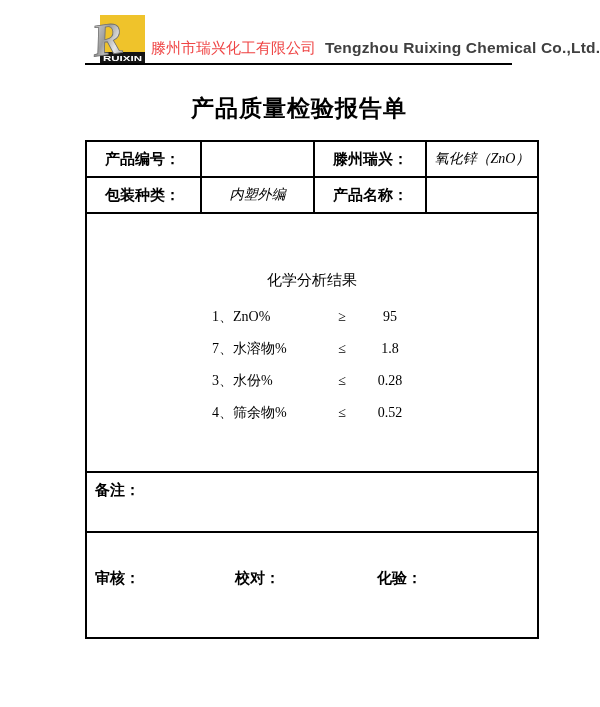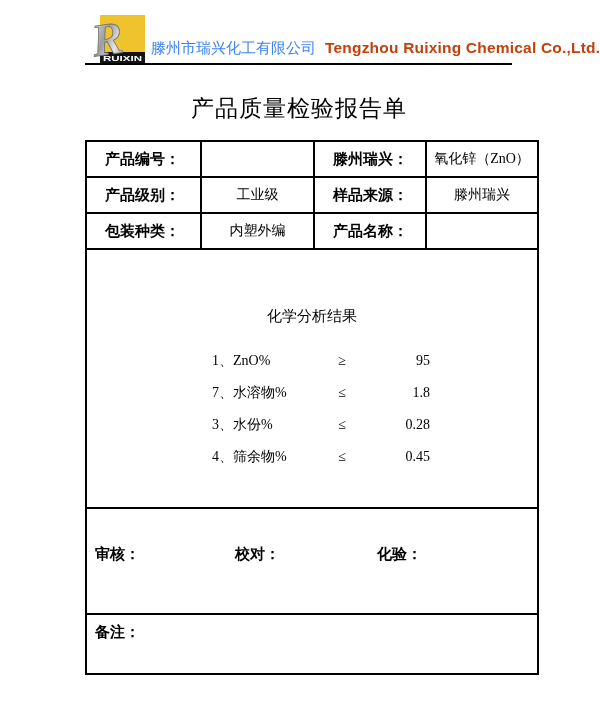--- a/index.html
+++ b/index.html
@@ -17,71 +17,71 @@
     width:427px;height:63px;
     border-bottom:2px solid #000;
   }
   .logo{position:absolute;left:2px;top:13px;width:62px;height:52px;}
   .company-line{
     position:absolute;left:66px;bottom:5px;
     white-space:nowrap;
   }
   .company-cn{
     font-family:"Liberation Serif",serif;
-    font-size:15px;color:#3b82f6;
+    font-size:15px;color:#ef4444;
     margin-right:9px;
   }
   .company-en{
     font-family:"Liberation Sans",sans-serif;
     font-weight:bold;font-size:15.5px;letter-spacing:0.2px;
-    color:#c2410c;
+    color:#404040;
   }
   
   .doc-title{
     position:absolute;top:93px;left:0;width:598px;
     margin:0;text-align:center;
     font-family:"Liberation Sans",sans-serif;
-    font-weight:normal;font-size:23px;letter-spacing:1px;
+    font-weight:bold;font-size:23px;letter-spacing:1px;
     color:#000;
   }
   
   table.report{
     position:absolute;left:85px;top:140px;
     width:452px;
     border-collapse:collapse;table-layout:fixed;
   }
   table.report td{
     border:2px solid #000;
     overflow:hidden;
   }
   td.lbl{
     height:32px;
     font-weight:bold;font-size:15px;
     padding-left:18px;vertical-align:middle;
   }
   td.val{
     height:32px;
     font-family:"Liberation Serif",serif;
-    font-size:14px;text-align:center;vertical-align:middle;
+    font-size:14px;text-align:center;vertical-align:middle;font-style:italic;
   }
   td.analysis{
     height:233px;vertical-align:top;padding:12px;
   }
   .an-heading{
     margin-top:45px;text-align:center;
     font-family:"Liberation Serif",serif;font-size:15px;
   }
-  .an-list{margin-top:19px;}
+  .an-list{margin-top:11px;}
   .an-item{
     display:flex;height:32px;line-height:32px;
     font-family:"Liberation Serif",serif;font-size:14px;
   }
   .an-name{margin-left:113px;width:122px;}
   .an-op{width:16px;text-align:center;}
-  .an-val{width:80px;text-align:right;}
+  .an-val{width:80px;text-align:center;}
   td.remarks{
     height:50px;vertical-align:top;
     padding:8px 0 0 8px;
     font-weight:bold;font-size:15px;
   }
   td.signs{
     height:68px;vertical-align:top;
     padding:36px 0 0 0;
   }
   .sign-row{display:flex;}
@@ -126,26 +126,20 @@
         <col style="width:112px">
     </colgroup>
     <tbody>
       <tr>
         <td class="lbl">产品编号：</td>
         <td class="val"></td>
         <td class="lbl">滕州瑞兴：</td>
         <td class="val">氧化锌（ZnO）</td>
       </tr>
       <tr>
-        <td class="lbl">产品级别：</td>
-        <td class="val">工业级</td>
-        <td class="lbl">样品来源：</td>
-        <td class="val">滕州瑞兴</td>
-      </tr>
-      <tr>
         <td class="lbl">包装种类：</td>
         <td class="val">内塑外编</td>
         <td class="lbl">产品名称：</td>
         <td class="val"></td>
       </tr>
 
       <tr>
         <td class="analysis" colspan="4">
           <div class="an-heading">化学分析结果</div>
           <div class="an-list">
@@ -160,37 +154,37 @@
               <span class="an-val">1.8</span>
             </div>
             <div class="an-item">
               <span class="an-name">3、水份%</span>
               <span class="an-op">≤</span>
               <span class="an-val">0.28</span>
             </div>
             <div class="an-item">
               <span class="an-name">4、筛余物%</span>
               <span class="an-op">≤</span>
-              <span class="an-val">0.45</span>
+              <span class="an-val">0.52</span>
             </div>
           </div>
+        </td>
+      </tr>
+
+      <tr>
+        <td class="remarks" colspan="4">
+          <span>备注：</span>
         </td>
       </tr>
 
       <tr>
         <td class="signs" colspan="4">
           <div class="sign-row">
             <span class="sign-item s1">审核：</span>
             <span class="sign-item s2">校对：</span>
             <span class="sign-item s3">化验：</span>
           </div>
         </td>
       </tr>
-
-      <tr>
-        <td class="remarks" colspan="4">
-          <span>备注：</span>
-        </td>
-      </tr>
     </tbody>
   </table>
 
 </div>
 
 </body></html>

